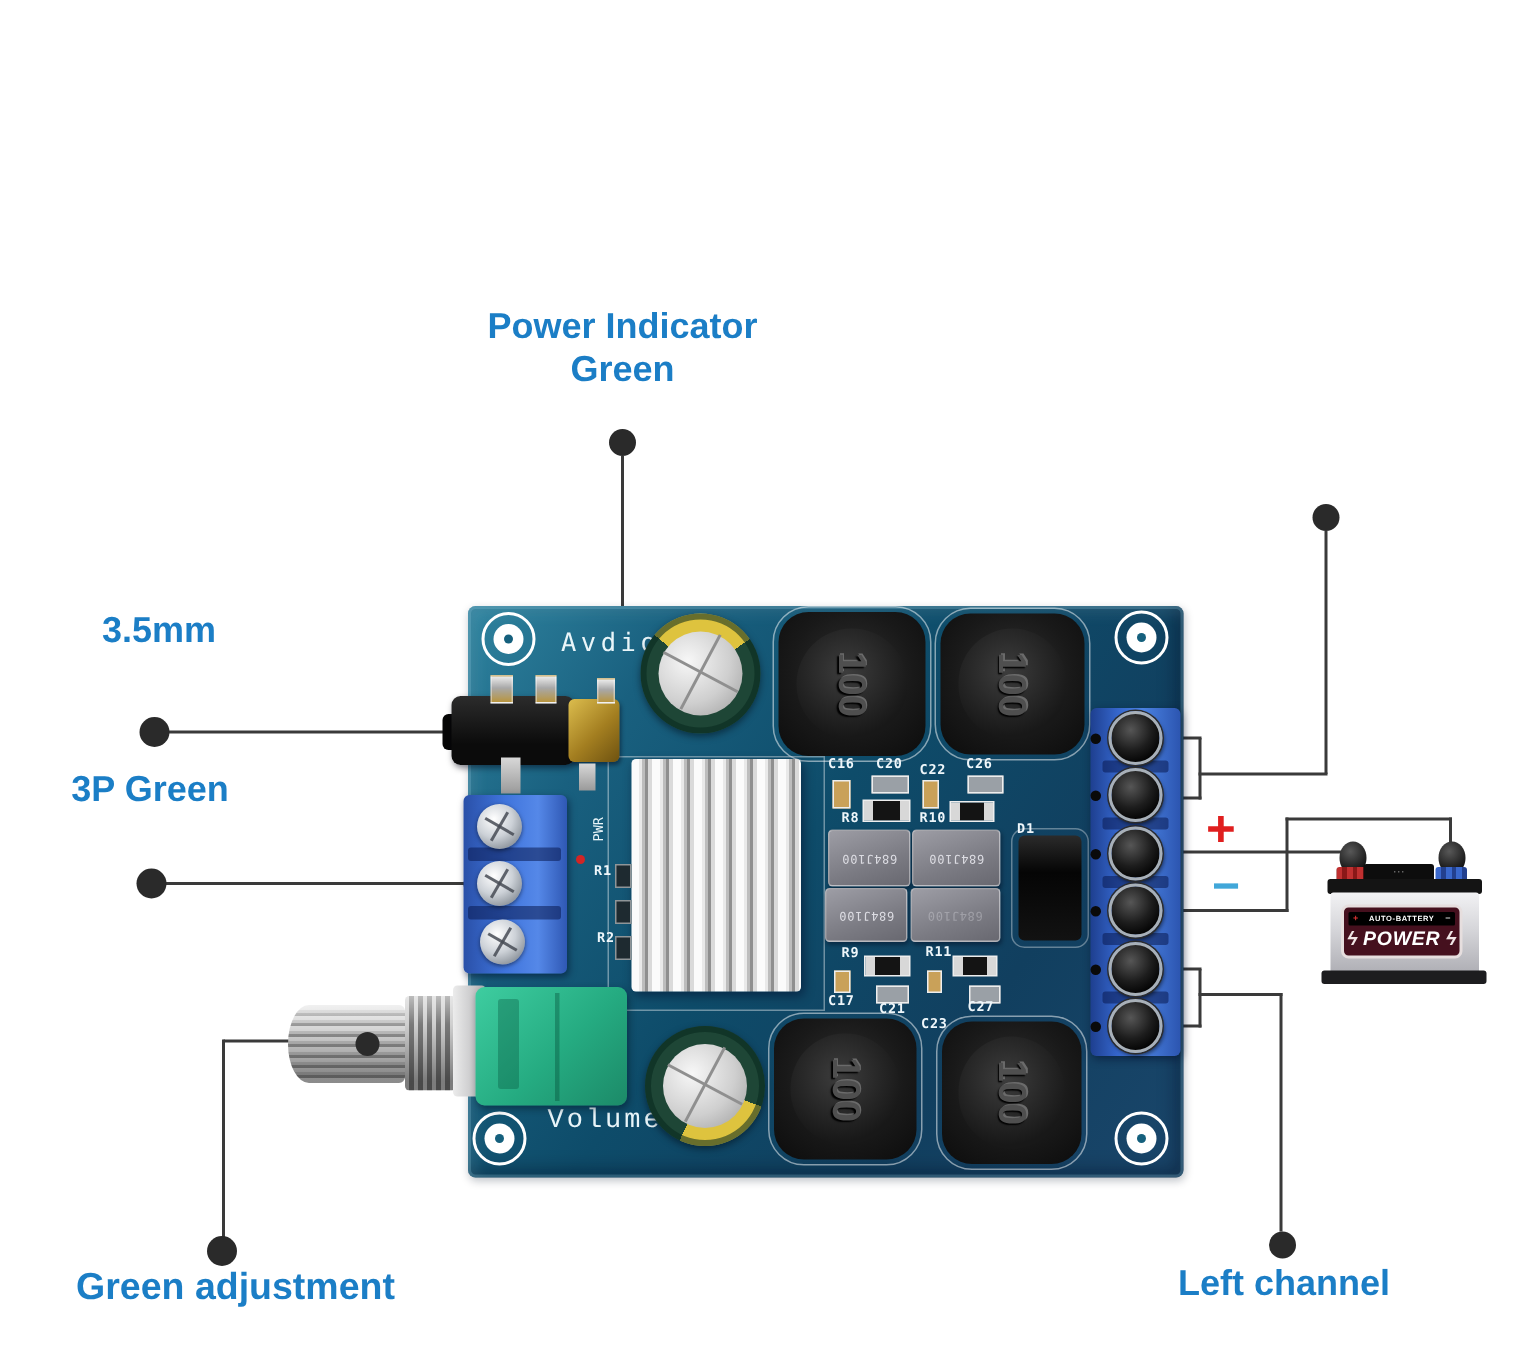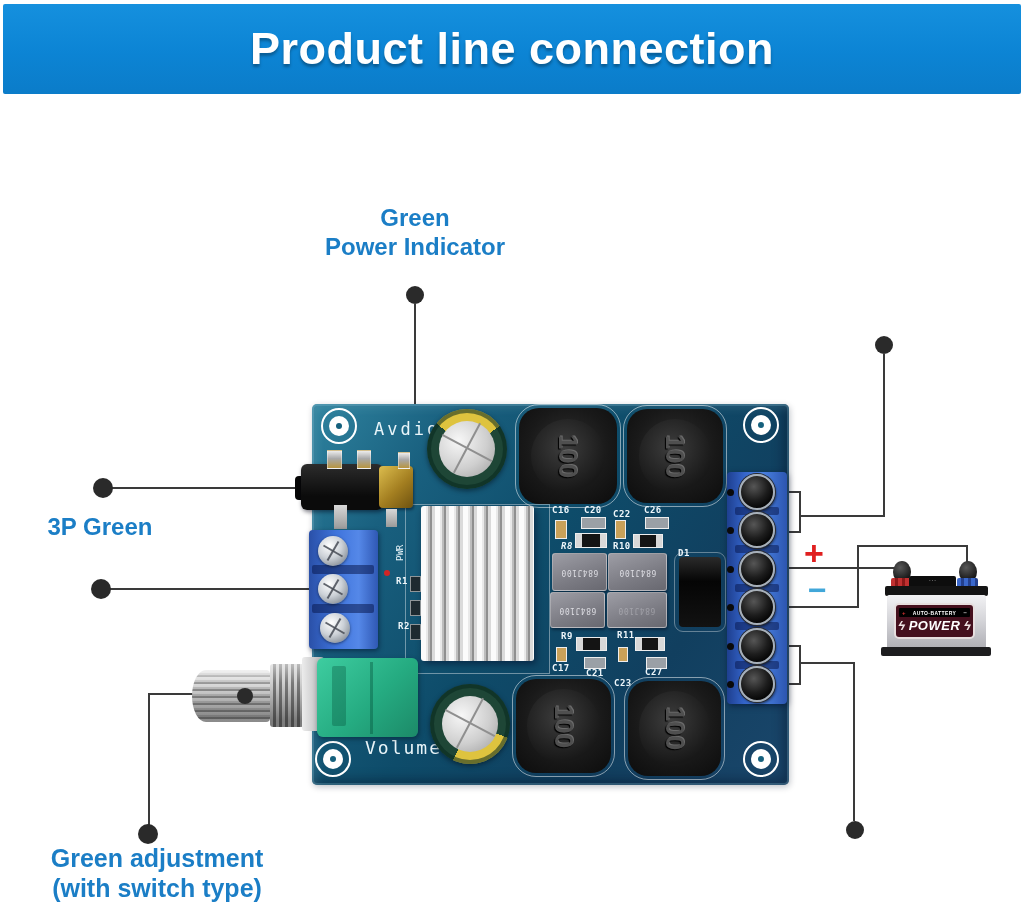--- a/index.html
+++ b/index.html
@@ -58,37 +58,35 @@
   .film span{position:static;transform:rotate(180deg);font:8px "DejaVu Sans Mono",monospace;color:#dcdce2;letter-spacing:.5px;}
   .sep3{background:rgba(10,25,80,.55);border-radius:2px;}
   
   .battery *{position:absolute;box-sizing:border-box;}
 </style>
 </head>
 <body>
 
 <div class="stage">
 
-  <header class="banner">
-    <h1>Product line connection</h1>
-  </header>
 
   <div class="lbl" style="left:290px;top:204px;width:250px;">
+    <div>Power Indicator</div>
     <div>Green</div>
-    <div>Power Indicator</div>
   </div>
   <div class="lbl" style="left:16px;top:407px;width:180px;">
+    <div>3.5mm</div>
   </div>
   <div class="lbl" style="left:14px;top:513px;width:172px;">
     <div>3P Green</div>
   </div>
   <div class="lbl" style="left:22px;top:843px;width:270px;font-size:25px;">
     <div>Green adjustment</div>
-    <div>(with switch type)</div>
-  </div>
+  </div>
+  <div class="lbl" style="left:770px;top:842px;width:172px;">Left channel</div>
   <div class="sign" style="left:804px;top:536px;font-size:34px;color:#e01f1f;">+</div>
   <div class="sign" style="left:808px;top:574px;font-size:32px;color:#41a7d9;">−</div>
 
   <div class="ln" style="left:414px;top:304px;width:2px;height:242px;"></div>
   <div class="ln" style="left:883px;top:354px;width:2px;height:162px;"></div>
   <div class="ln" style="left:799px;top:515px;width:86px;height:2px;"></div>
   <div class="ln" style="left:799px;top:492px;width:2px;height:41px;"></div>
   <div class="ln" style="left:772px;top:491px;width:29px;height:2px;"></div>
   <div class="ln" style="left:772px;top:531px;width:29px;height:2px;"></div>
   <div class="ln" style="left:112px;top:487px;width:190px;height:2px;"></div>
@@ -130,21 +128,21 @@
     <div class="hole" style="left:3px;top:337px;">
         <div class="hole-in"></div>
         <div class="hole-c"></div>
       </div>
     <div class="hole" style="left:431px;top:337px;">
         <div class="hole-in"></div>
         <div class="hole-c"></div>
       </div>
 
     <div class="silk" style="left:62px;top:15px;font-size:17px;letter-spacing:3px;">Avdio</div>
-    <div class="silk" style="left:53px;top:333px;font-size:18px;letter-spacing:2px;">Volume</div>
+    <div class="silk" style="left:53px;top:333px;font-size:18px;letter-spacing:2px;font-family:Liberation Mono, monospace;">Volume</div>
     <div class="silk" style="left:72px;top:136px;width:32px;font-size:9px;transform:rotate(-90deg);">PWR</div>
     <div class="ref" style="left:84px;top:172px;">R1</div>
     <div class="ref" style="left:86px;top:217px;">R2</div>
 
     <div class="cap" style="left:115px;top:5px;background:conic-gradient(from 310deg,#dec33e 0 105deg,#1e4636 105deg 360deg);">
       <div class="cap-disc">
         <div class="cap-x" style="transform:rotate(28deg);"></div>
         <div class="cap-x" style="transform:rotate(118deg);"></div>
       </div>
     </div>
@@ -212,21 +210,21 @@
     <div style="left:98px;top:220px;width:11px;height:16px;background:#1e2a30;border:1px solid rgba(255,255,255,.5);"></div>
 
     <div class="ref" style="left:240px;top:101px;">C16</div>
     <div class="smdv" style="left:243px;top:116px;width:12px;height:19px;"></div>
     <div class="ref" style="left:272px;top:101px;text-align:center;">C20</div>
     <div class="smdh" style="left:269px;top:113px;width:25px;height:12px;"></div>
     <div class="ref" style="left:301px;top:105px;">C22</div>
     <div class="smdv" style="left:303px;top:116px;width:11px;height:19px;"></div>
     <div class="ref" style="left:332px;top:101px;">C26</div>
     <div class="smdh" style="left:333px;top:113px;width:24px;height:12px;"></div>
-    <div class="ref" style="left:249px;top:137px;font-style:italic;">R8</div>
+    <div class="ref" style="left:249px;top:137px;">R8</div>
     <div class="res" style="left:263px;top:129px;width:32px;height:15px;"></div>
     <div class="ref" style="left:301px;top:137px;">R10</div>
     <div class="res" style="left:321px;top:130px;width:30px;height:14px;"></div>
 
     <div class="film" style="left:240px;top:149px;width:55px;height:38px;">
         <span>684J100</span>
       </div>
     <div class="film" style="left:296px;top:149px;width:59px;height:38px;">
         <span>684J100</span>
       </div>

